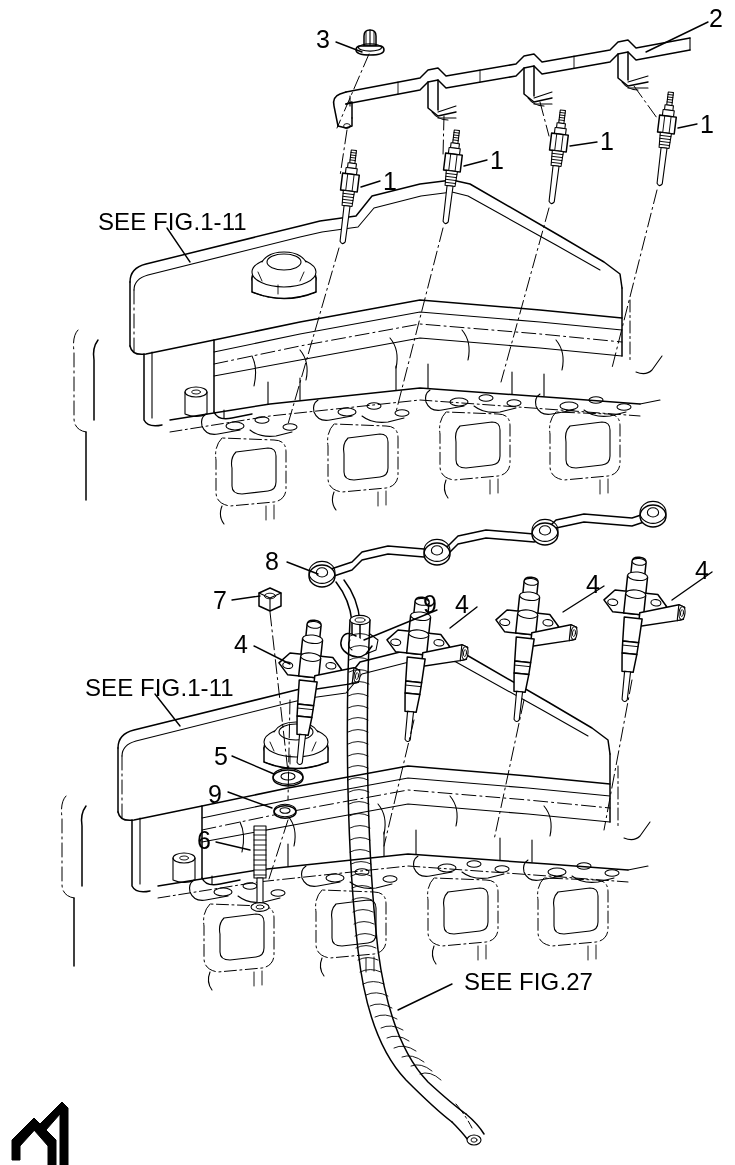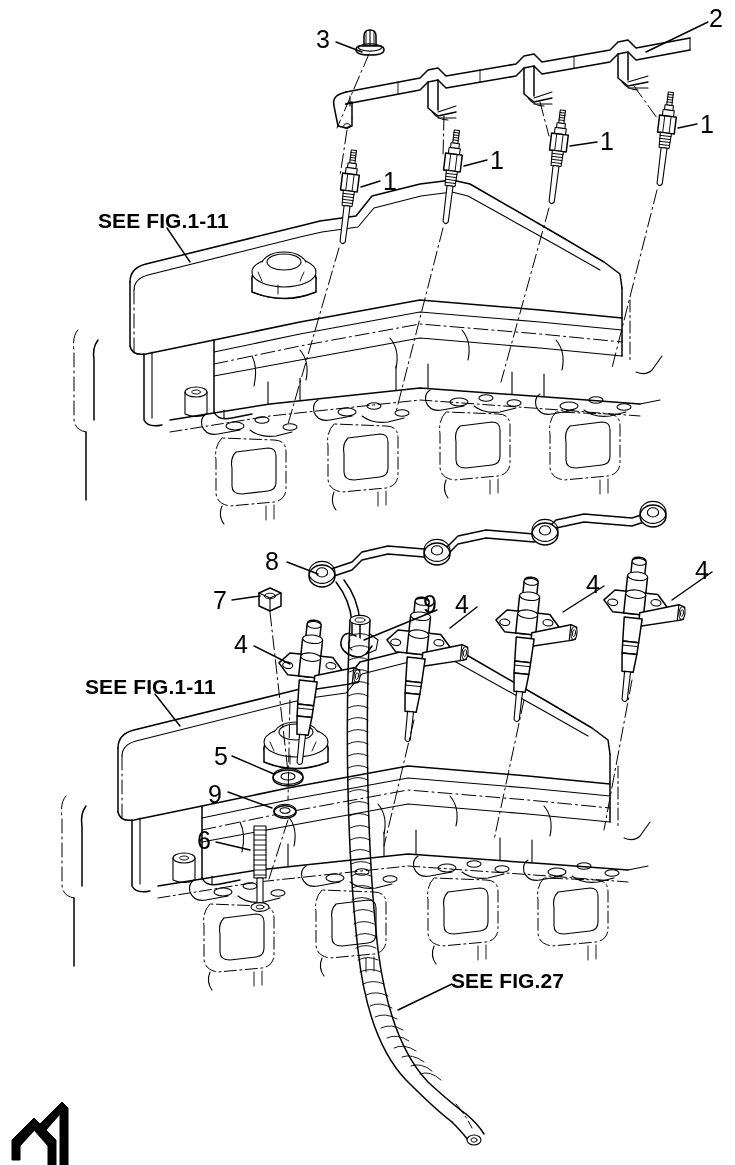--- a/index.html
+++ b/index.html
@@ -29,22 +29,22 @@
     color: #000000;
     white-space: nowrap;
     line-height: 1;
     -webkit-font-smoothing: none;
   }
   .num {
     font-size: 25px;
     font-weight: 400;
   }
   .see {
-    font-size: 21px;
-    font-weight: 700;
+    font-size: 24px;
+    font-weight: 400;
     letter-spacing: 0.1px;
   }
 </style>
 </head>
 <body>
 
 <div id="sheet">
 
   <svg id="art" viewBox="0 0 735 1165" xmlns="http://www.w3.org/2000/svg">
     <defs>
@@ -583,15 +583,15 @@
   <div class="lbl num" style="left:213px; top:588px;">7</div>
   <div class="lbl num" style="left:423px; top:592px;">9</div>
   <div class="lbl num" style="left:455px; top:592px;">4</div>
   <div class="lbl num" style="left:586px; top:572px;">4</div>
   <div class="lbl num" style="left:695px; top:558px;">4</div>
   <div class="lbl num" style="left:234px; top:632px;">4</div>
   <div class="lbl see" style="left:85px; top:676px;">SEE FIG.1-11</div>
   <div class="lbl num" style="left:214px; top:744px;">5</div>
   <div class="lbl num" style="left:208px; top:782px;">9</div>
   <div class="lbl num" style="left:197px; top:828px;">6</div>
-  <div class="lbl see" style="left:451px; top:970px;">SEE FIG.27</div>
+  <div class="lbl see" style="left:464px; top:970px;">SEE FIG.27</div>
 
 </div>
 
 </body></html>

